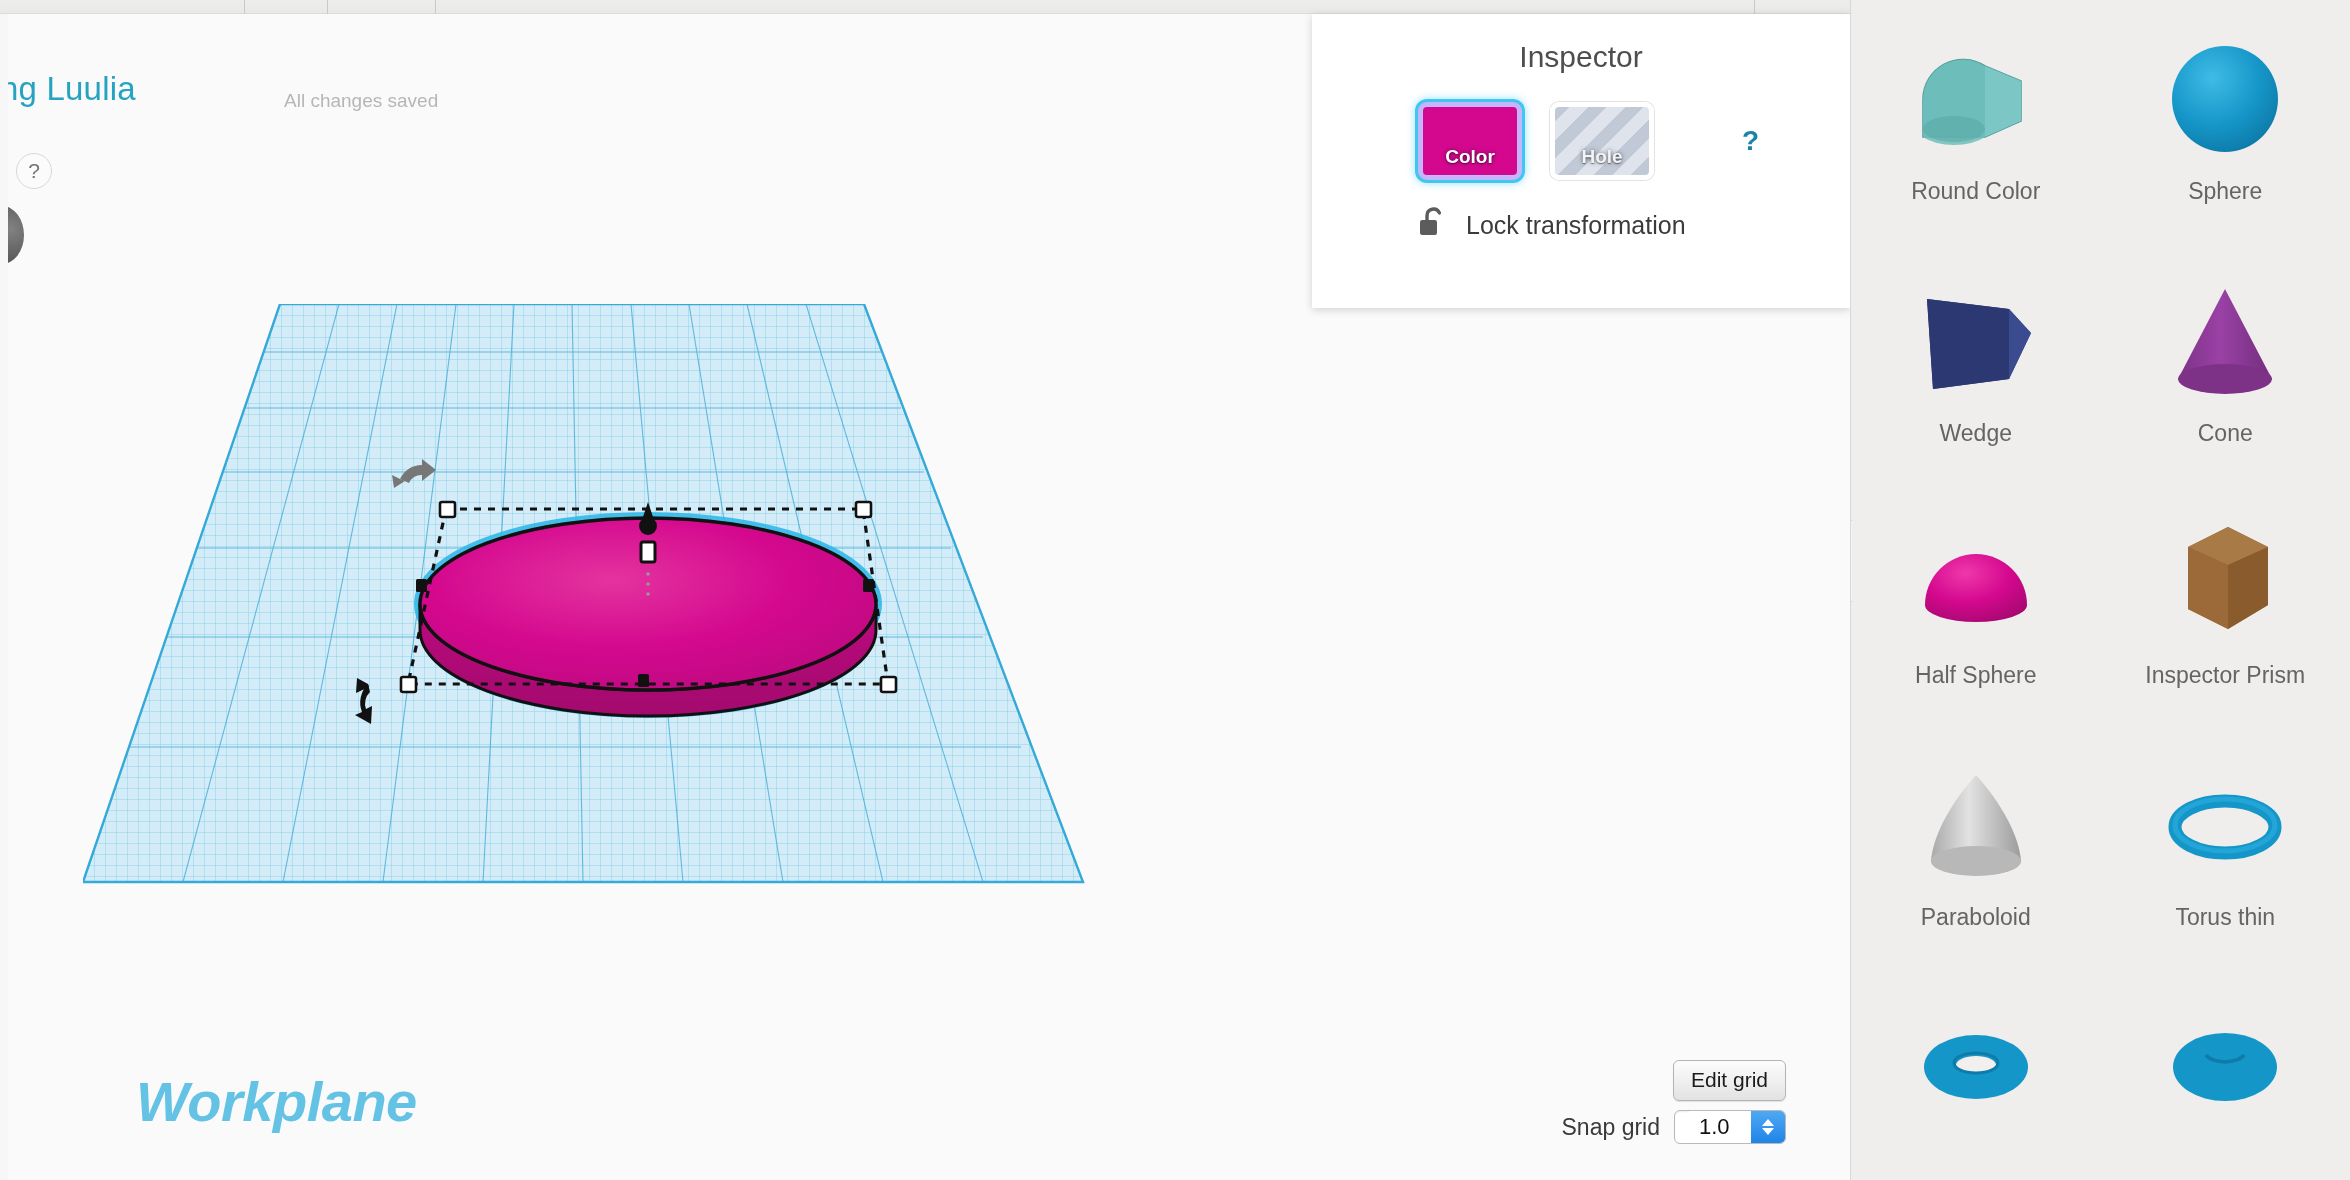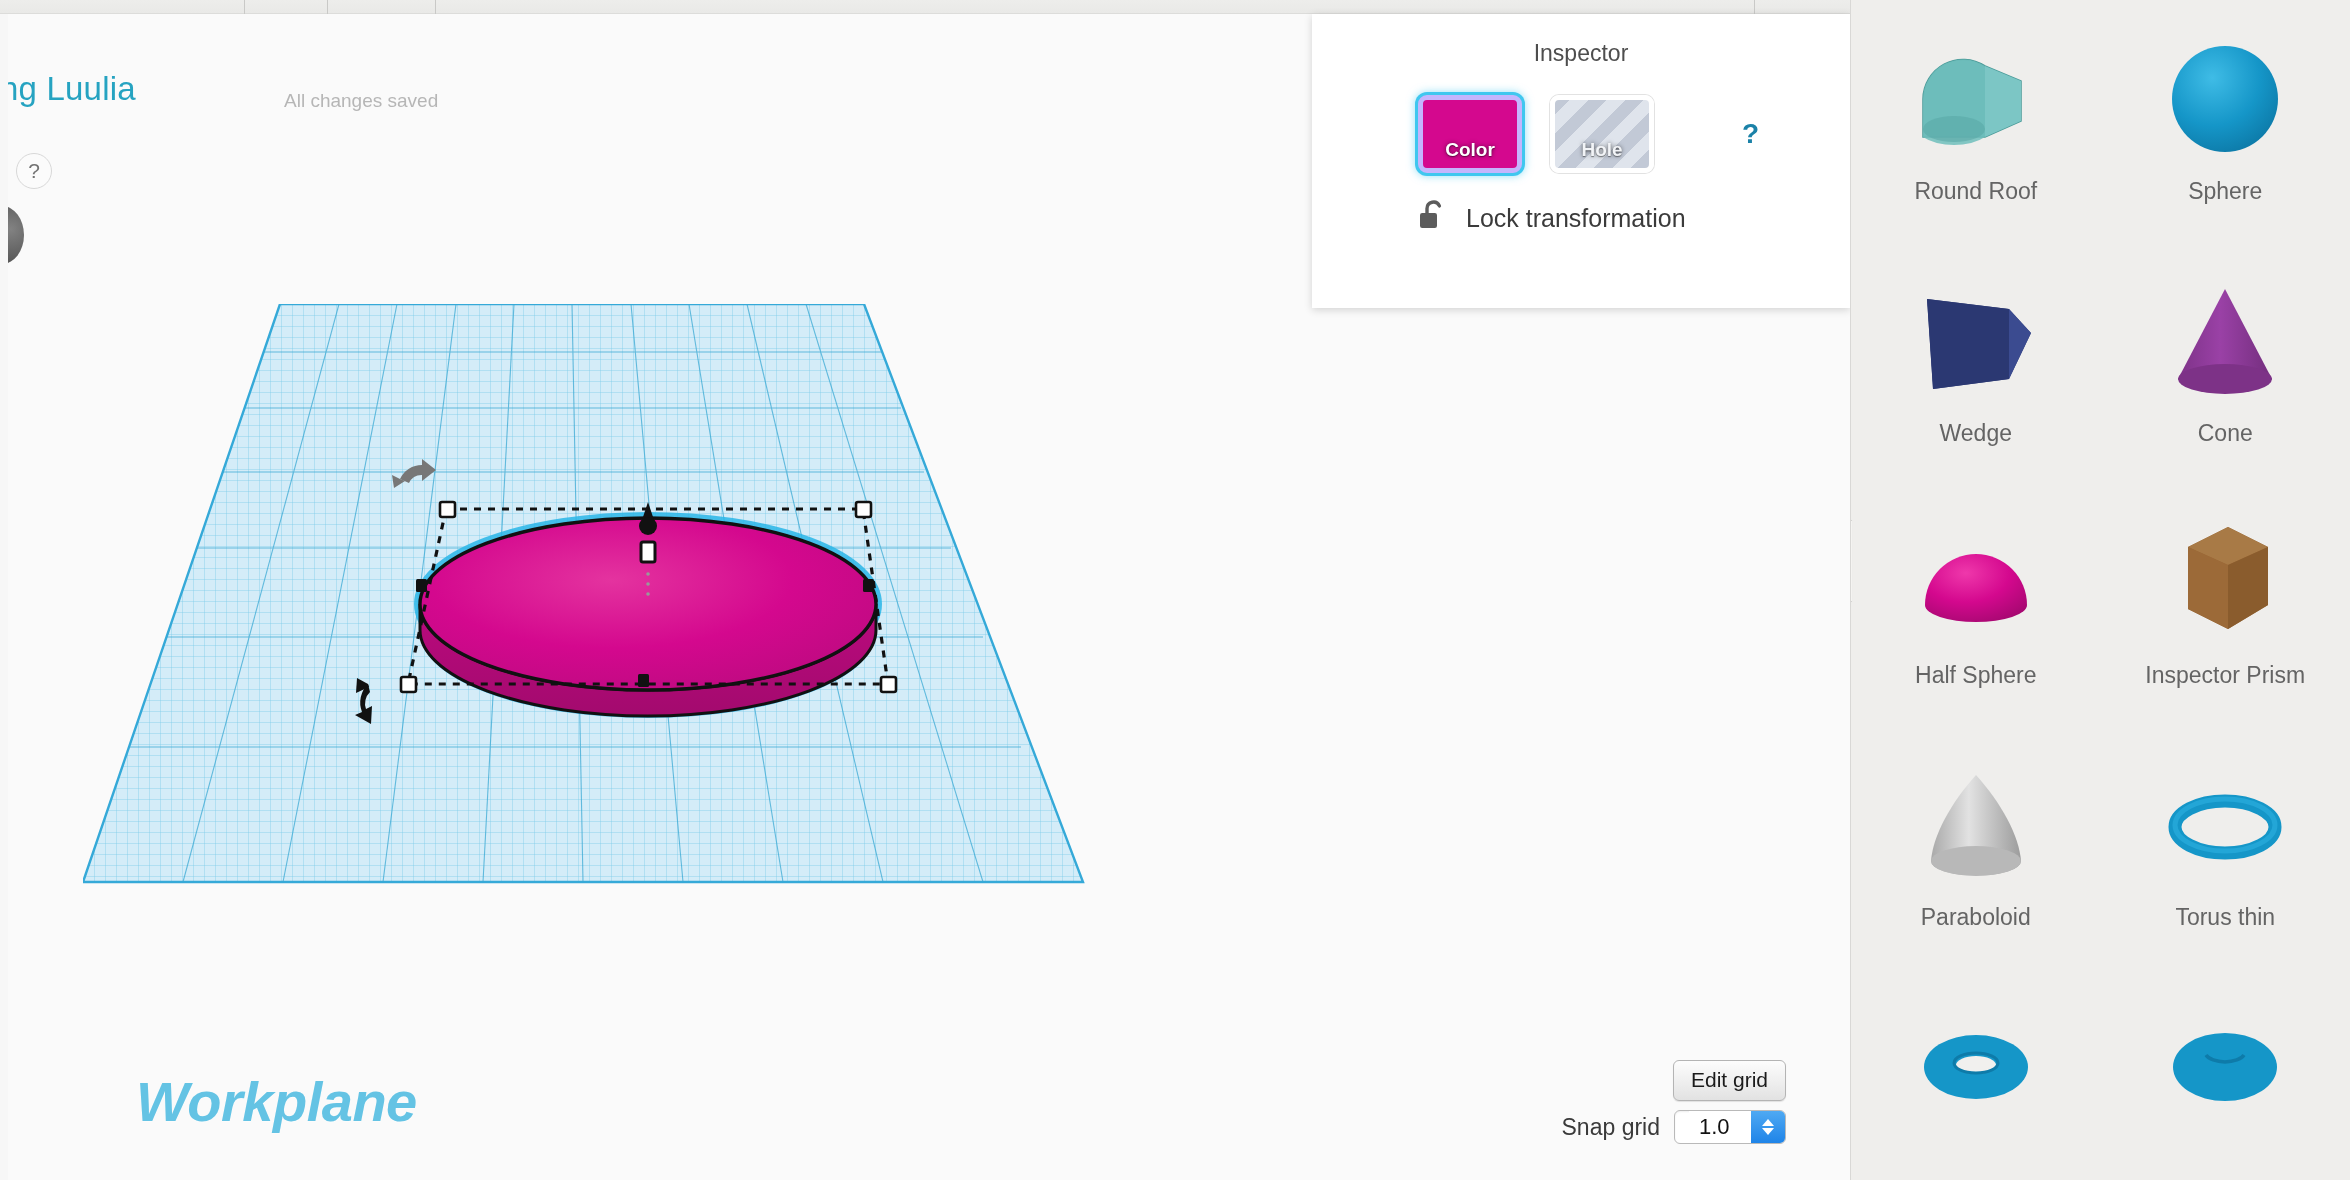--- a/index.html
+++ b/index.html
@@ -193,21 +193,21 @@
     position: absolute;
     left: 1312px;
     top: 14px;
     width: 538px;
     height: 294px;
     background: #ffffff;
     box-shadow: 0 2px 8px rgba(0,0,0,0.16);
   }
   .inspector-title {
     text-align: center;
-    font-size: 23px;
+    font-size: 30px;
     color: #4e4e4e;
     margin-top: 26px;
   }
   .swatch-row {
     display: flex;
     align-items: center;
     margin-top: 28px;
     padding-left: 106px;
     gap: 28px;
   }
@@ -504,21 +504,21 @@
 
     <div class="shape-cell">
       <div class="shape-art">
         <svg width="150" height="140" viewBox="0 0 150 140">
           <path d="M22 108 L22 70 a40 40 0 0 1 62 -33 L120 52 L120 92 L84 108 Z" fill="#63b4b2" stroke="#4a9a98" stroke-width="1.5"></path>
           <path d="M84 37 L120 52 L120 92 L84 108 Z" fill="#7cc6c5"></path>
           <path d="M22 70 a40 40 0 0 1 62 -33 L84 108 a40 22 0 0 1 -62 0 Z" fill="#6ebebc" opacity="0.85"></path>
           <ellipse cx="53" cy="100" rx="31" ry="13" fill="#5aa9a7" opacity="0.6"></ellipse>
         </svg>
       </div>
-      <div class="shape-label">Round Roof</div>
+      <div class="shape-label">Round Color</div>
     </div>
 
     <div class="shape-cell">
       <div class="shape-art">
         <svg width="150" height="140" viewBox="0 0 150 140">
           <defs>
             <radialGradient id="sphGrad" cx="38%" cy="30%" r="75%">
               <stop offset="0%" stop-color="#3fbce6"></stop>
               <stop offset="60%" stop-color="#1596c8"></stop>
               <stop offset="100%" stop-color="#0d7aa8"></stop>

